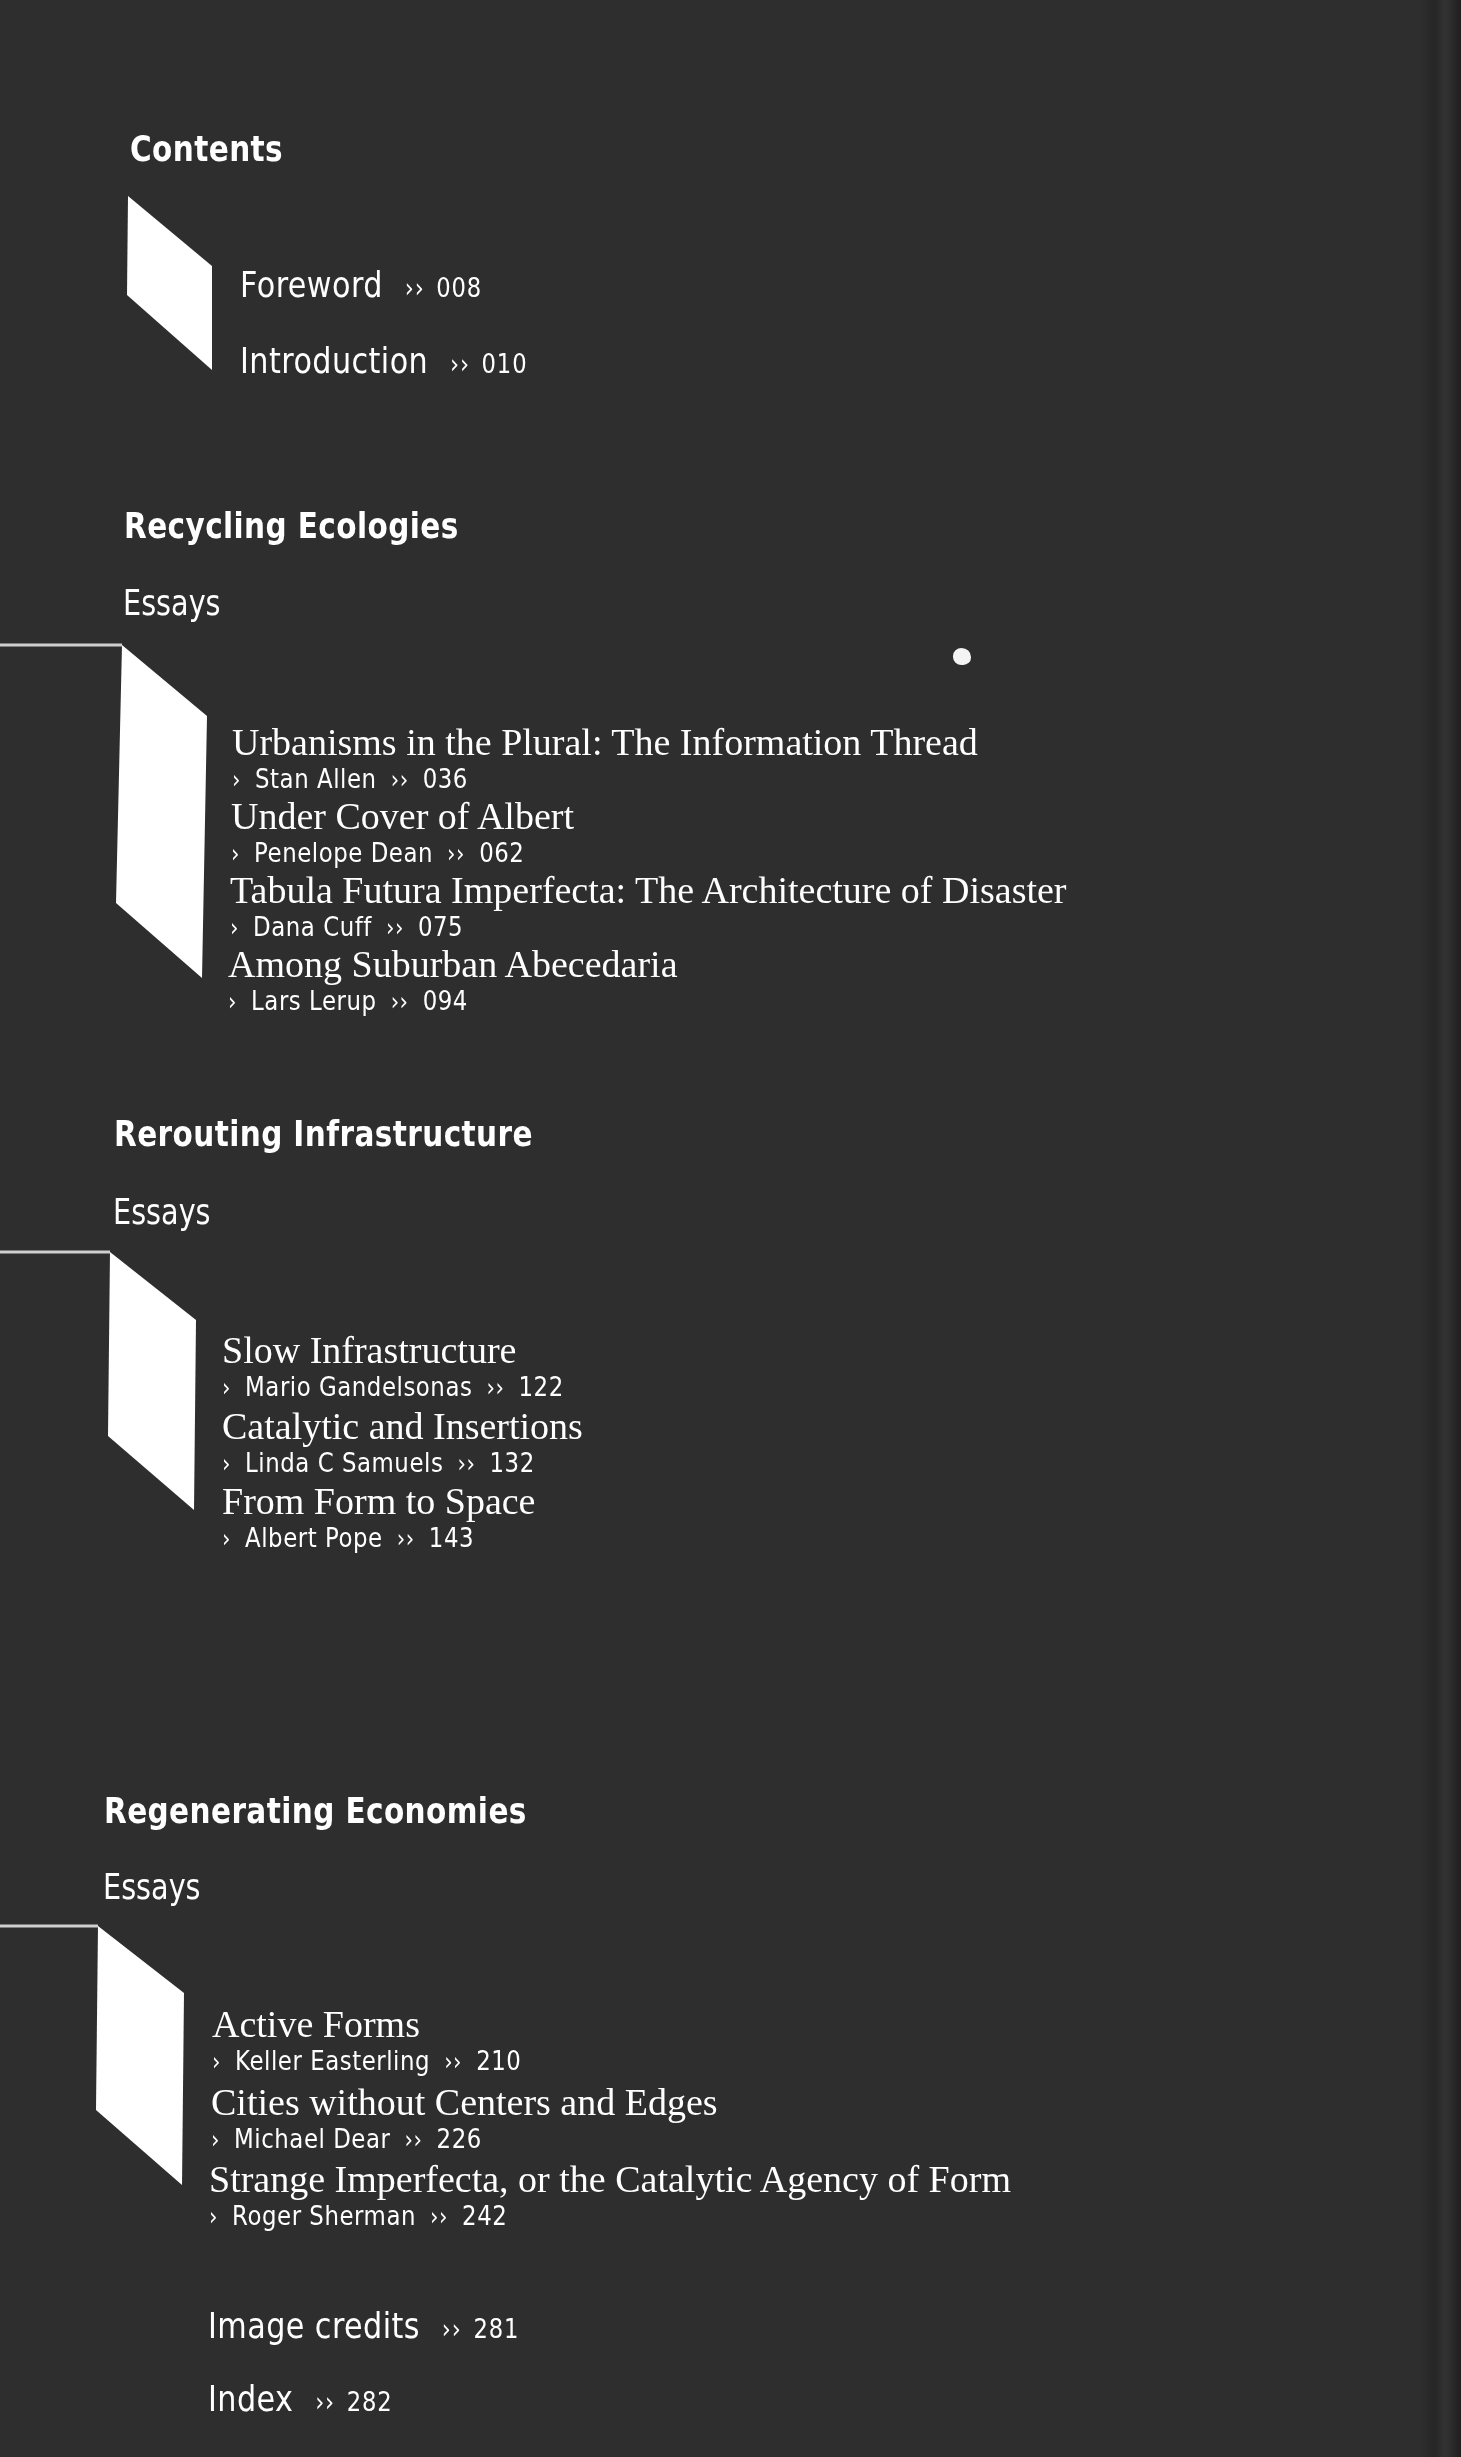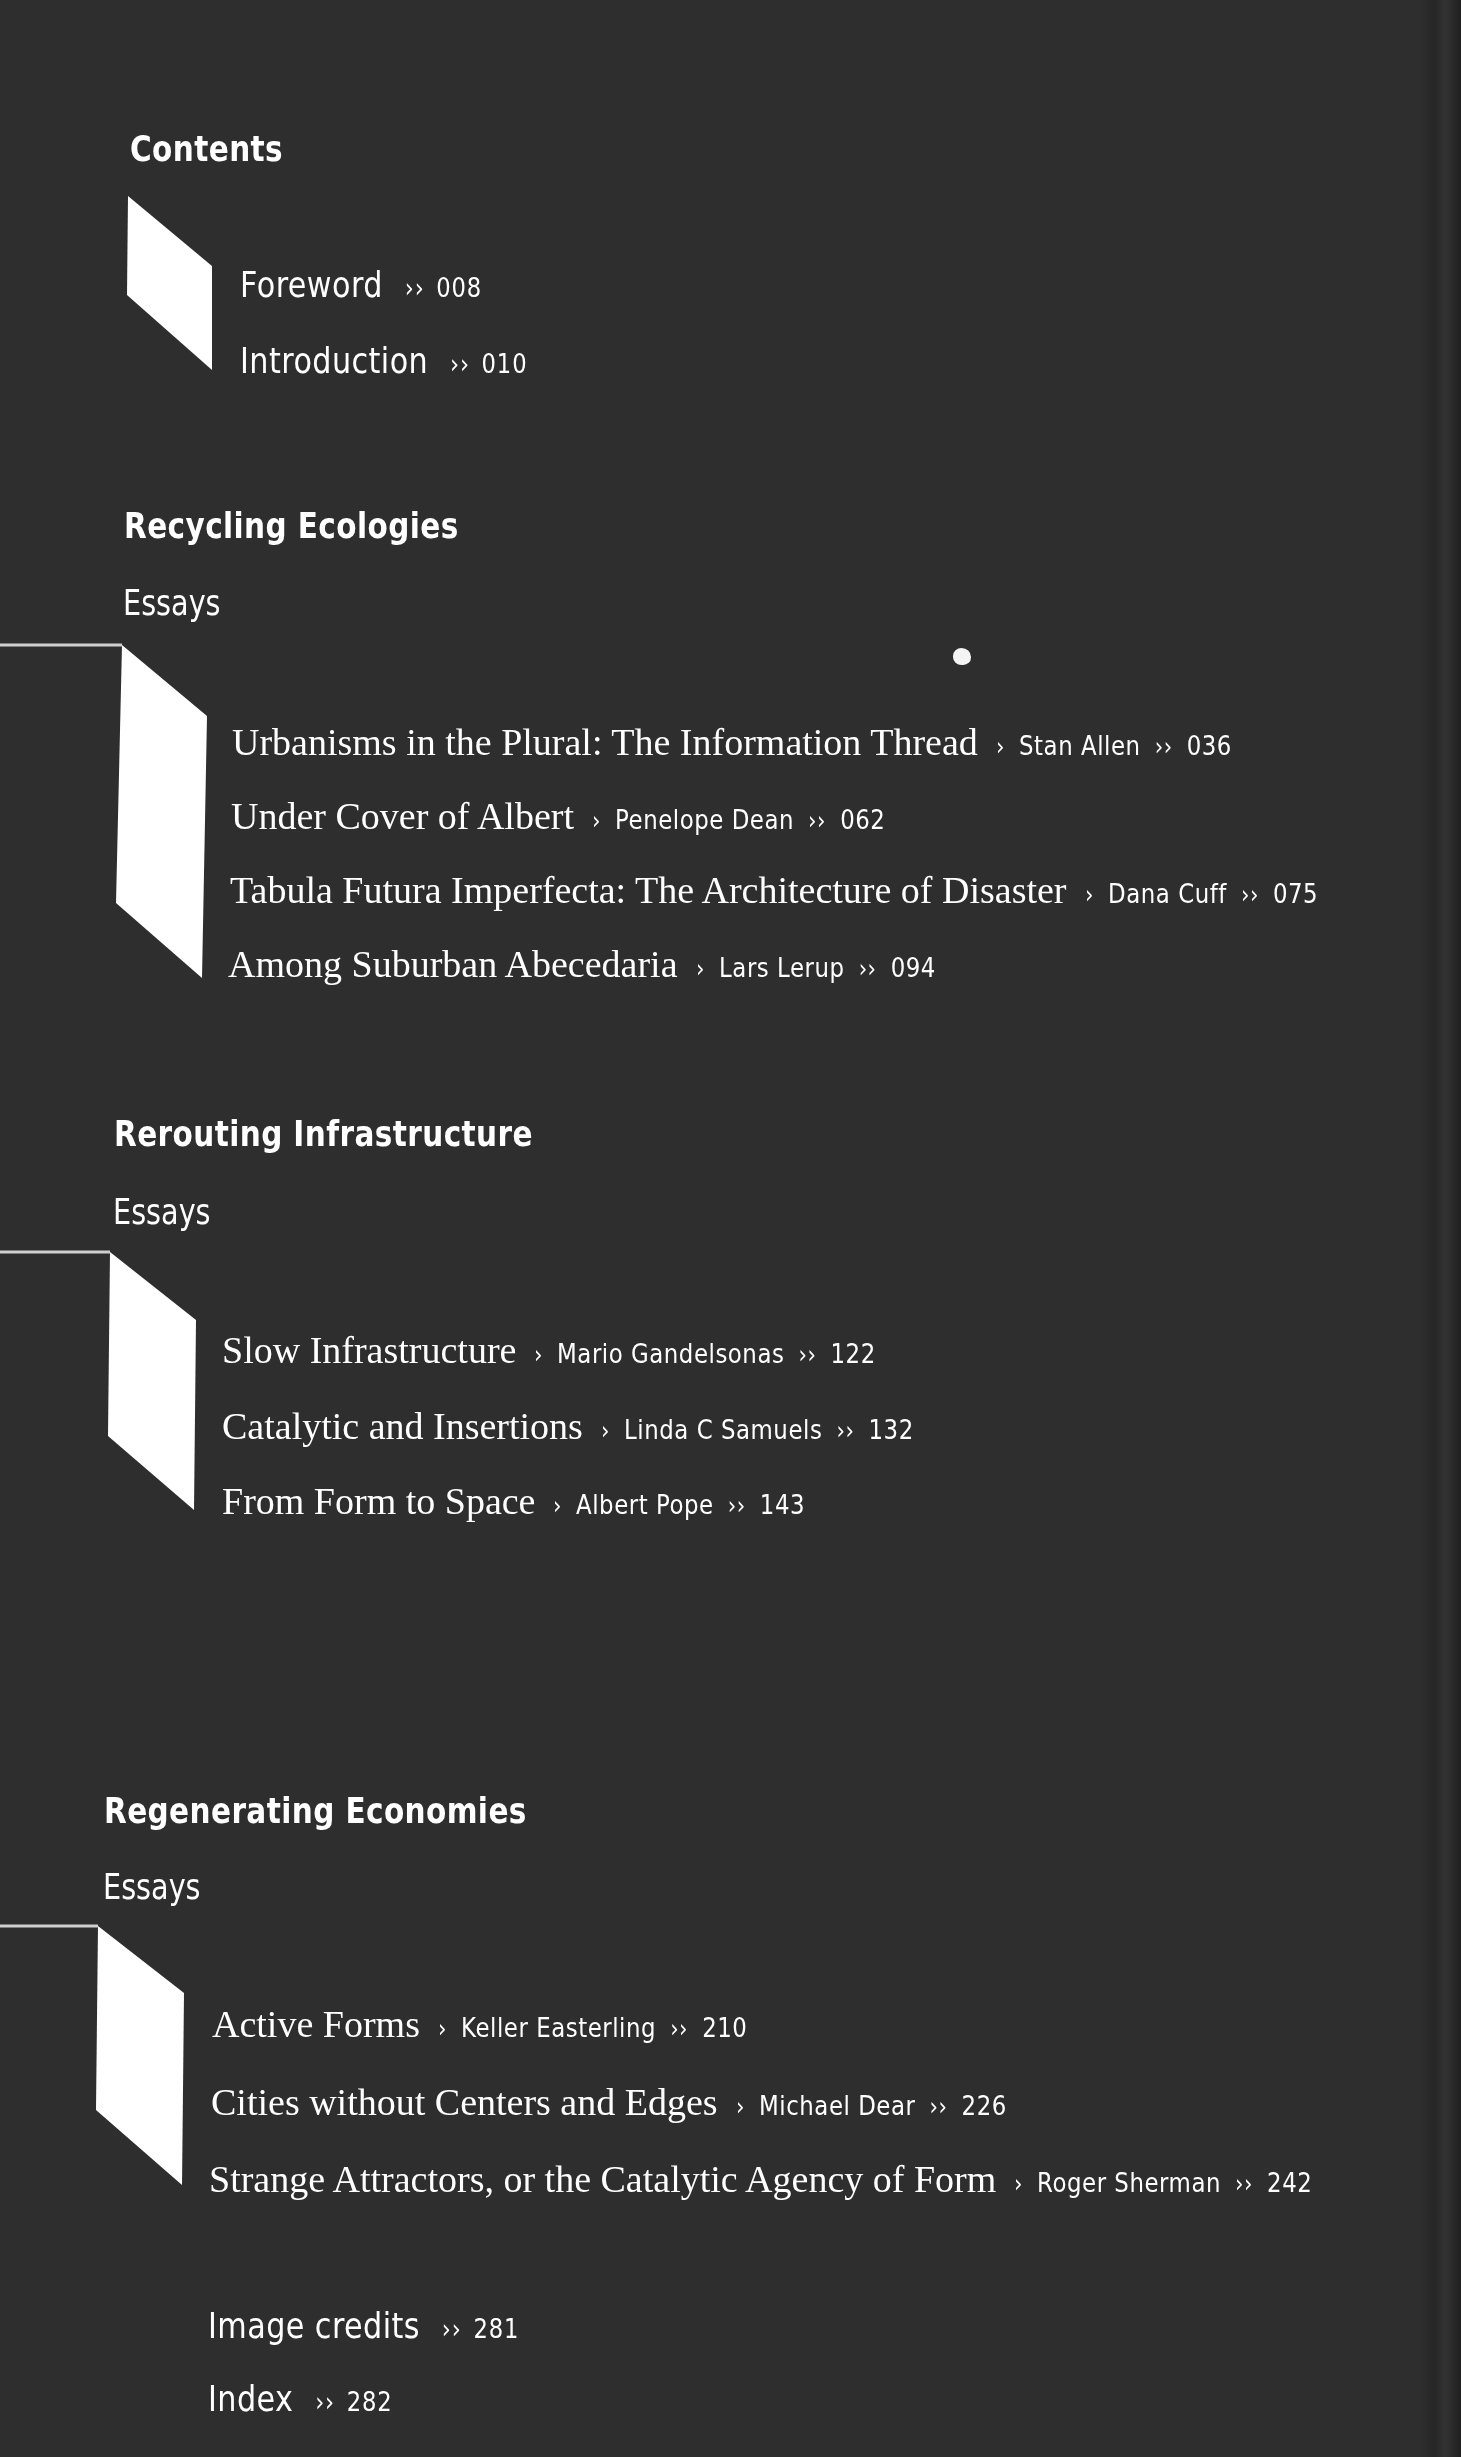--- a/index.html
+++ b/index.html
@@ -36,20 +36,21 @@
       border-radius: 50% 55% 45% 50%;
     }
     .abs { position: absolute; white-space: nowrap; }
 
     .sans {
       font-family: "DejaVu Sans", sans-serif;
       transform-origin: left top;
     }
     .serif {
       font-family: "Liberation Serif", "DejaVu Serif", serif;
+      flex-direction: column;
     }
 
     .heading {
       font-weight: bold;
       font-size: 36px;
       transform: scaleX(0.82);
       letter-spacing: 0.5px;
     }
     .subheading {
       font-size: 35px;
@@ -222,21 +223,21 @@
   <div class="abs essay serif" style="left:211px; top:2080px;">
     <span class="title">Cities without Centers and Edges</span>
     <span class="meta-group">
       <span class="sep">›</span>
       <span>Michael Dear</span>
       <span class="sep">››</span>
       <span>226</span>
     </span>
   </div>
   <div class="abs essay serif" style="left:209px; top:2157px;">
-    <span class="title">Strange Attractors, or the Catalytic Agency of Form</span>
+    <span class="title">Strange Imperfecta, or the Catalytic Agency of Form</span>
     <span class="meta-group">
       <span class="sep">›</span>
       <span>Roger Sherman</span>
       <span class="sep">››</span>
       <span>242</span>
     </span>
   </div>
 
   <div class="abs row-sans condensed" style="left:208px; top:2305px;">
     <span class="label">Image credits</span>

